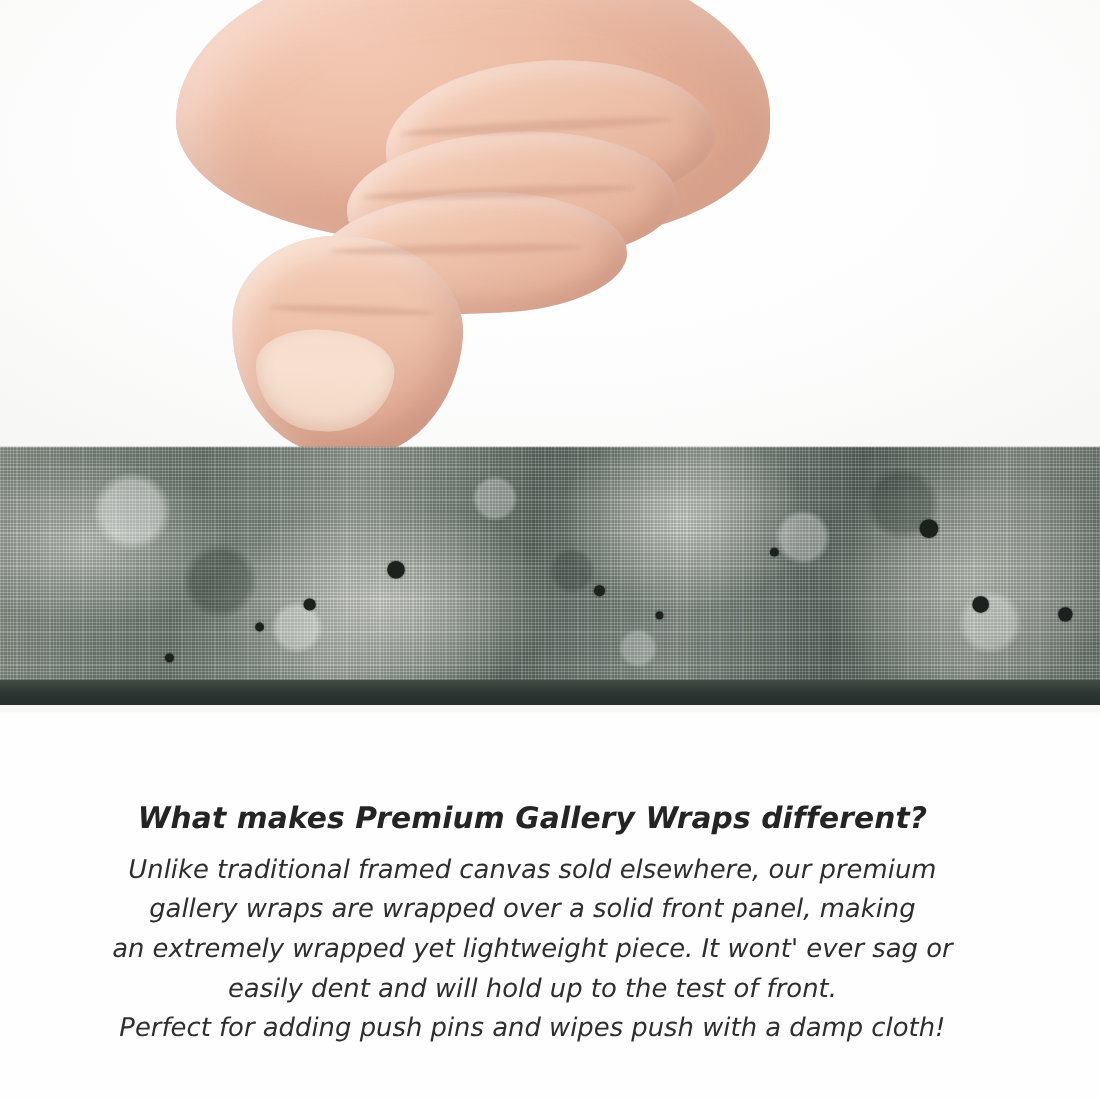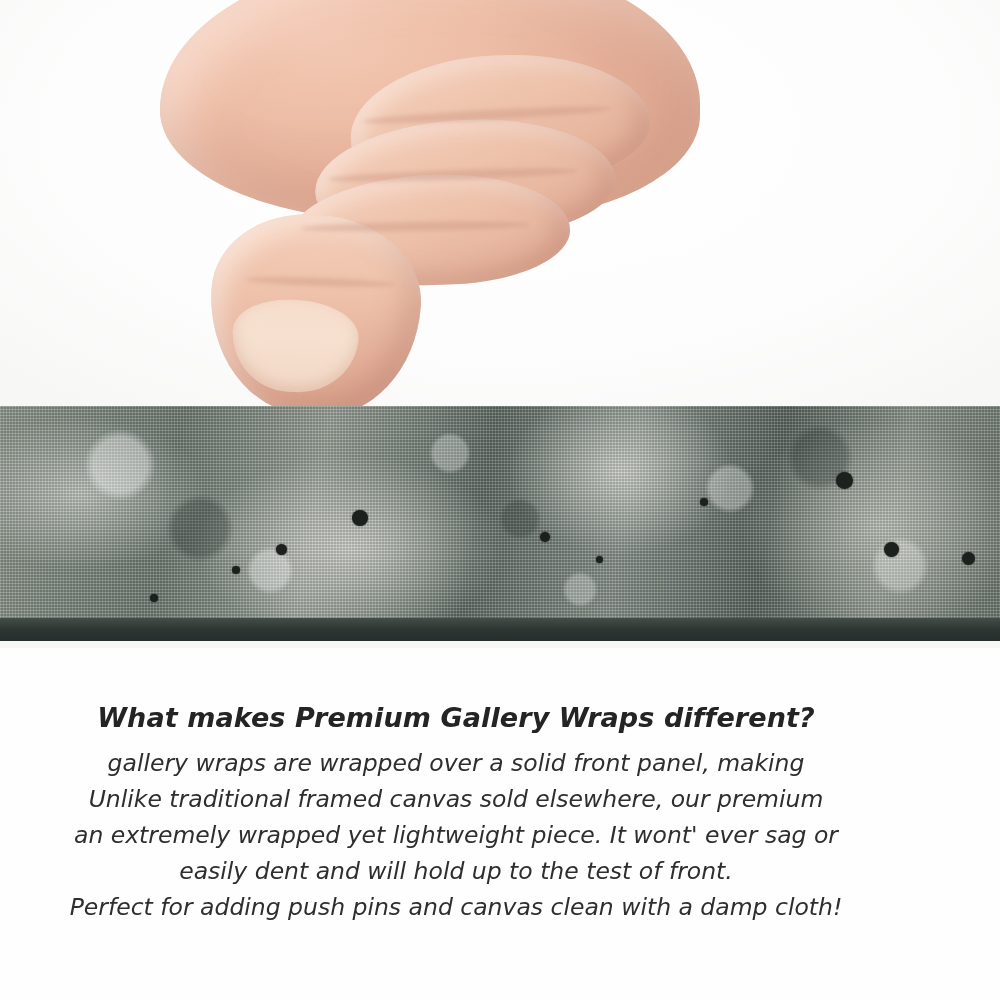--- a/index.html
+++ b/index.html
@@ -166,26 +166,27 @@
     top: 212px;
     width: 1000px;
     height: 24px;
     background: linear-gradient(180deg, #454d49 0%, #2d3532 50%, #262d2a 100%);
   }
 
   
   .caption {
     position: absolute;
     left: 0;
-    top: 702px;
+    top: 729px;
     width: 912px;
     text-align: center;
     color: #2c2c2c;
     font-family: "DejaVu Sans", sans-serif;
     font-style: italic;
+    padding-left: 28px;
   }
   .caption-heading {
     font-size: 27px;
     font-weight: 700;
     letter-spacing: 0.1px;
     margin-bottom: 12px;
     color: #242424;
   }
   .caption-line {
     font-size: 23.5px;
@@ -230,20 +231,20 @@
       <div class="speck" style="left:962px;top:146px;width:13px;height:13px;"></div>
       <div class="speck" style="left:150px;top:188px;width:8px;height:8px;"></div>
       <div class="speck" style="left:700px;top:92px;width:8px;height:8px;"></div>
 
       <div class="canvas-bottom-edge2"></div>
     </div>
   </div>
 
   <div class="caption">
     <div class="caption-heading">What makes Premium Gallery Wraps different?</div>
+    <div class="caption-line">Unlike traditional framed canvas sold elsewhere, our premium</div>
     <div class="caption-line">gallery wraps are wrapped over a solid front panel, making</div>
-    <div class="caption-line">Unlike traditional framed canvas sold elsewhere, our premium</div>
     <div class="caption-line">an extremely wrapped yet lightweight piece. It wont' ever sag or</div>
     <div class="caption-line">easily dent and will hold up to the test of front.</div>
-    <div class="caption-line">Perfect for adding push pins and canvas clean with a damp cloth!</div>
+    <div class="caption-line">Perfect for adding push pins and wipes push with a damp cloth!</div>
   </div>
 
 </div>
 
 </body></html>

